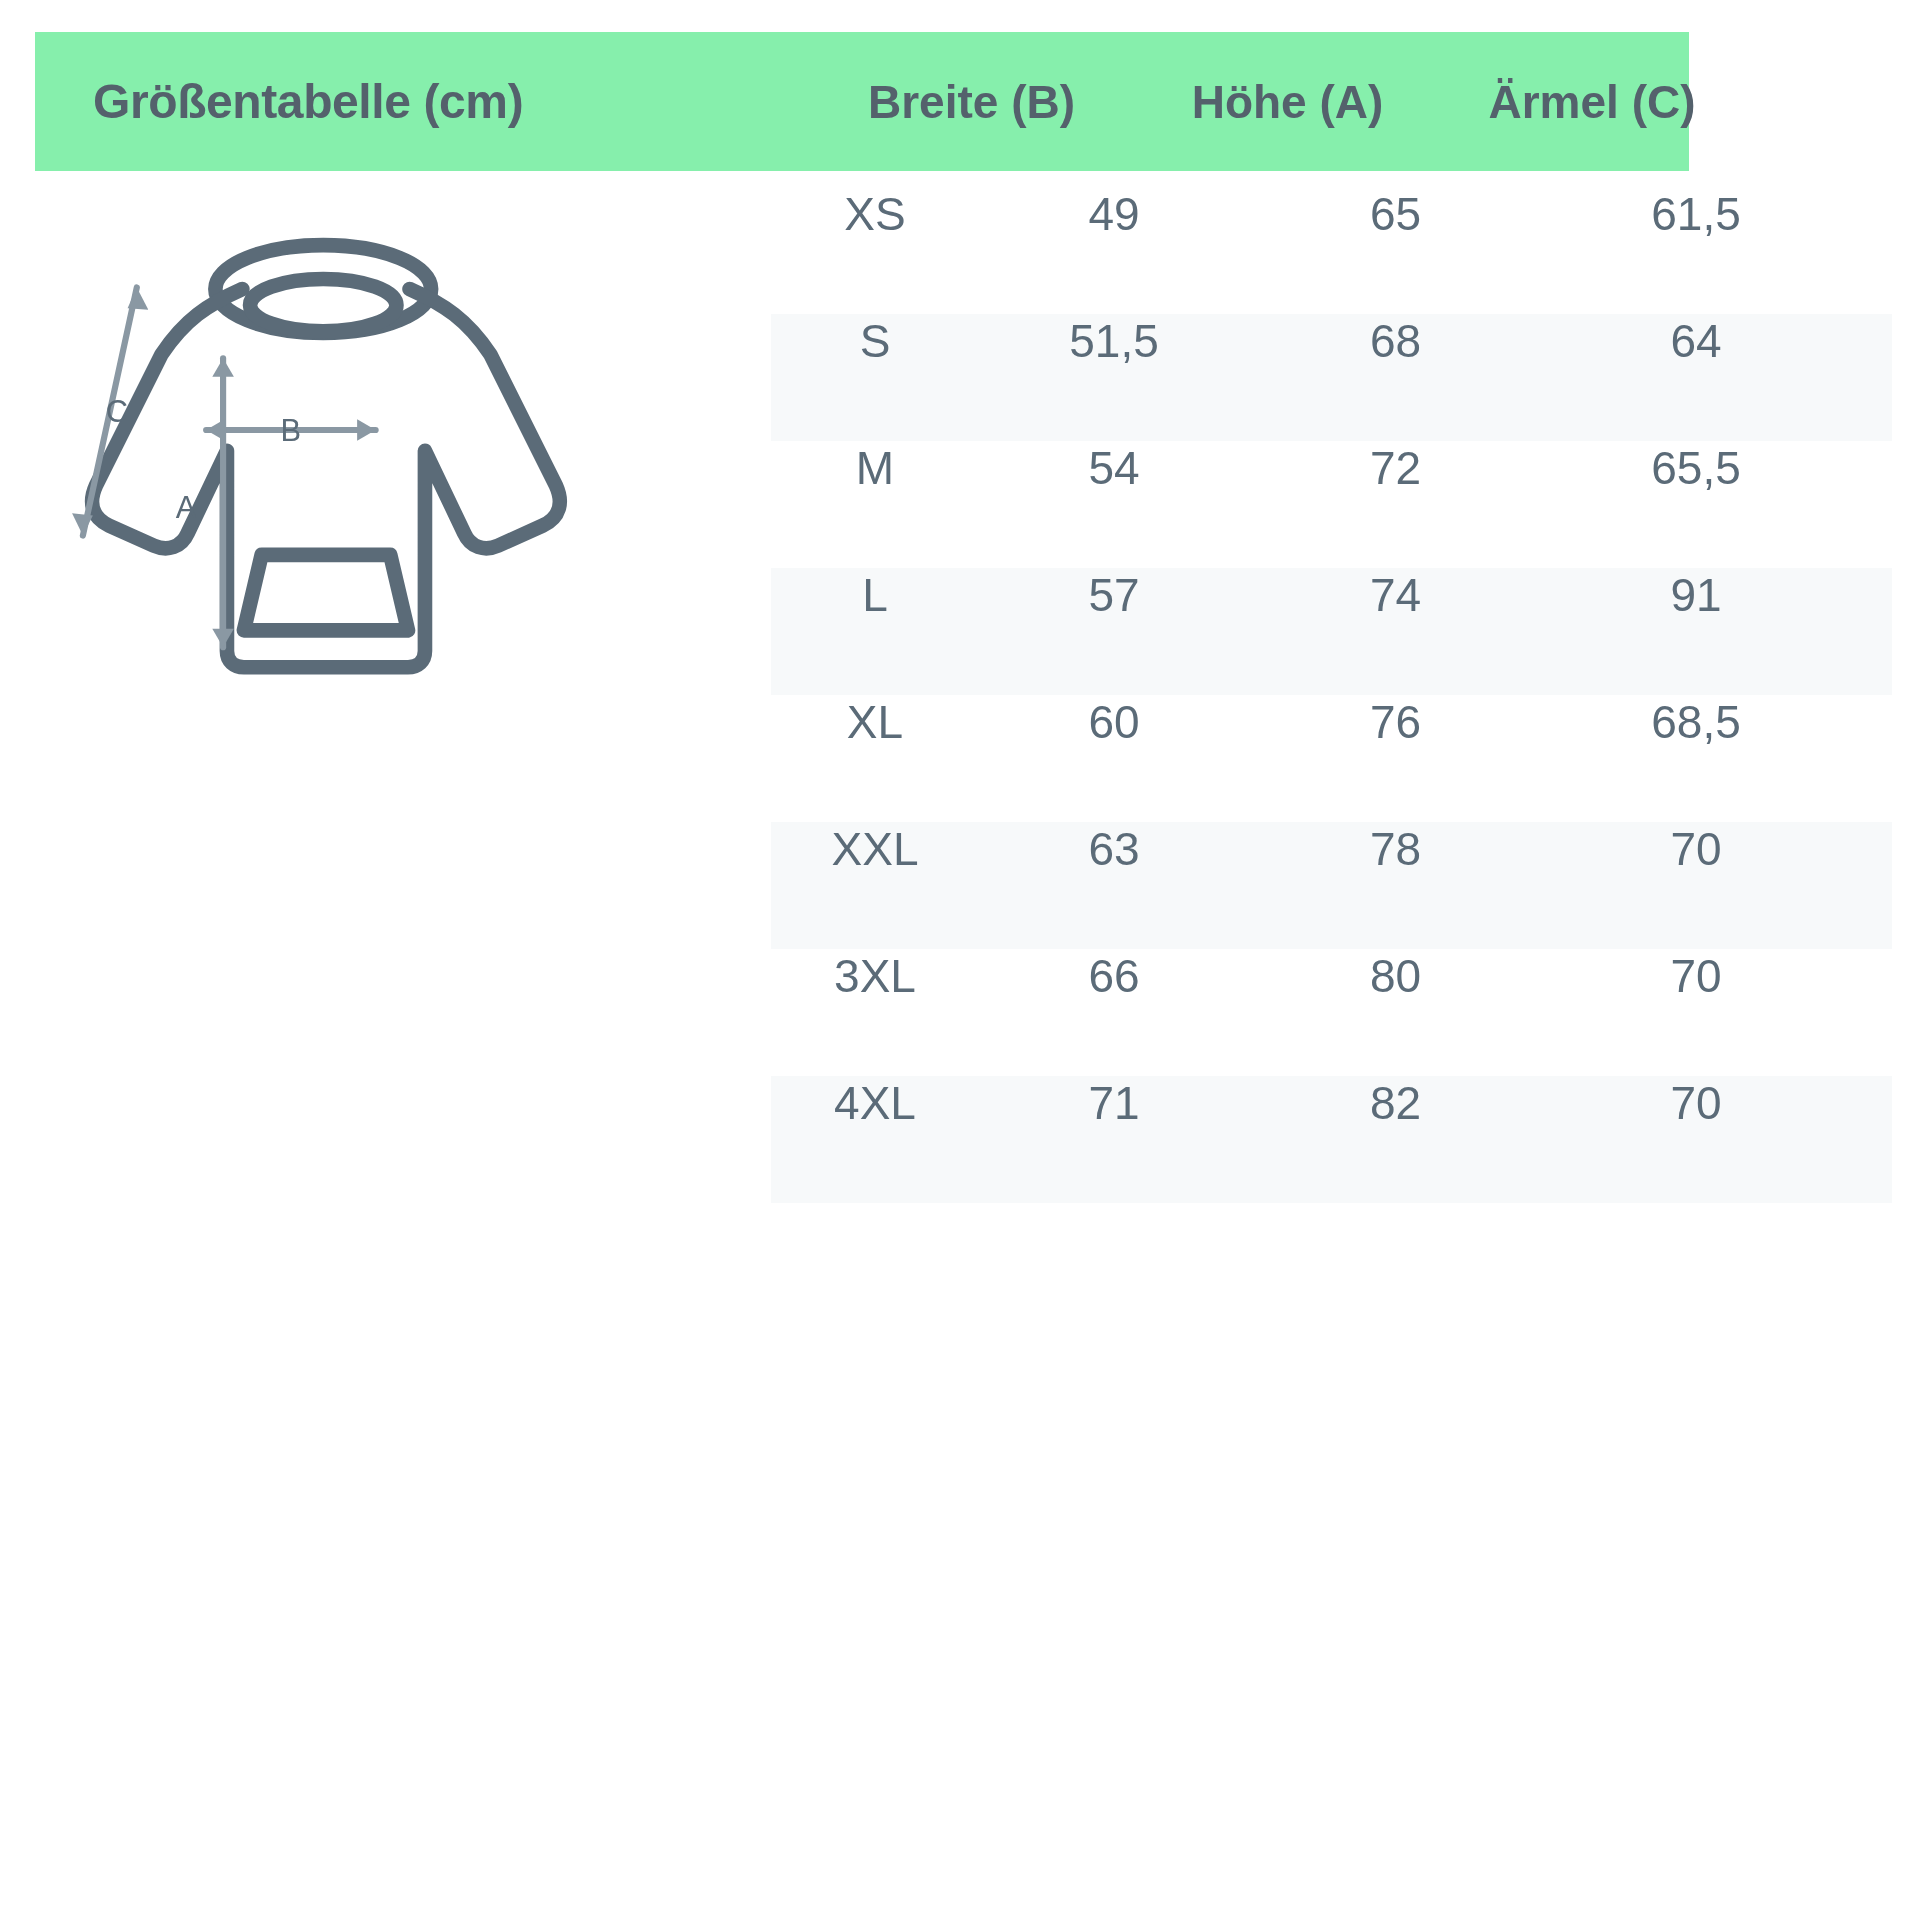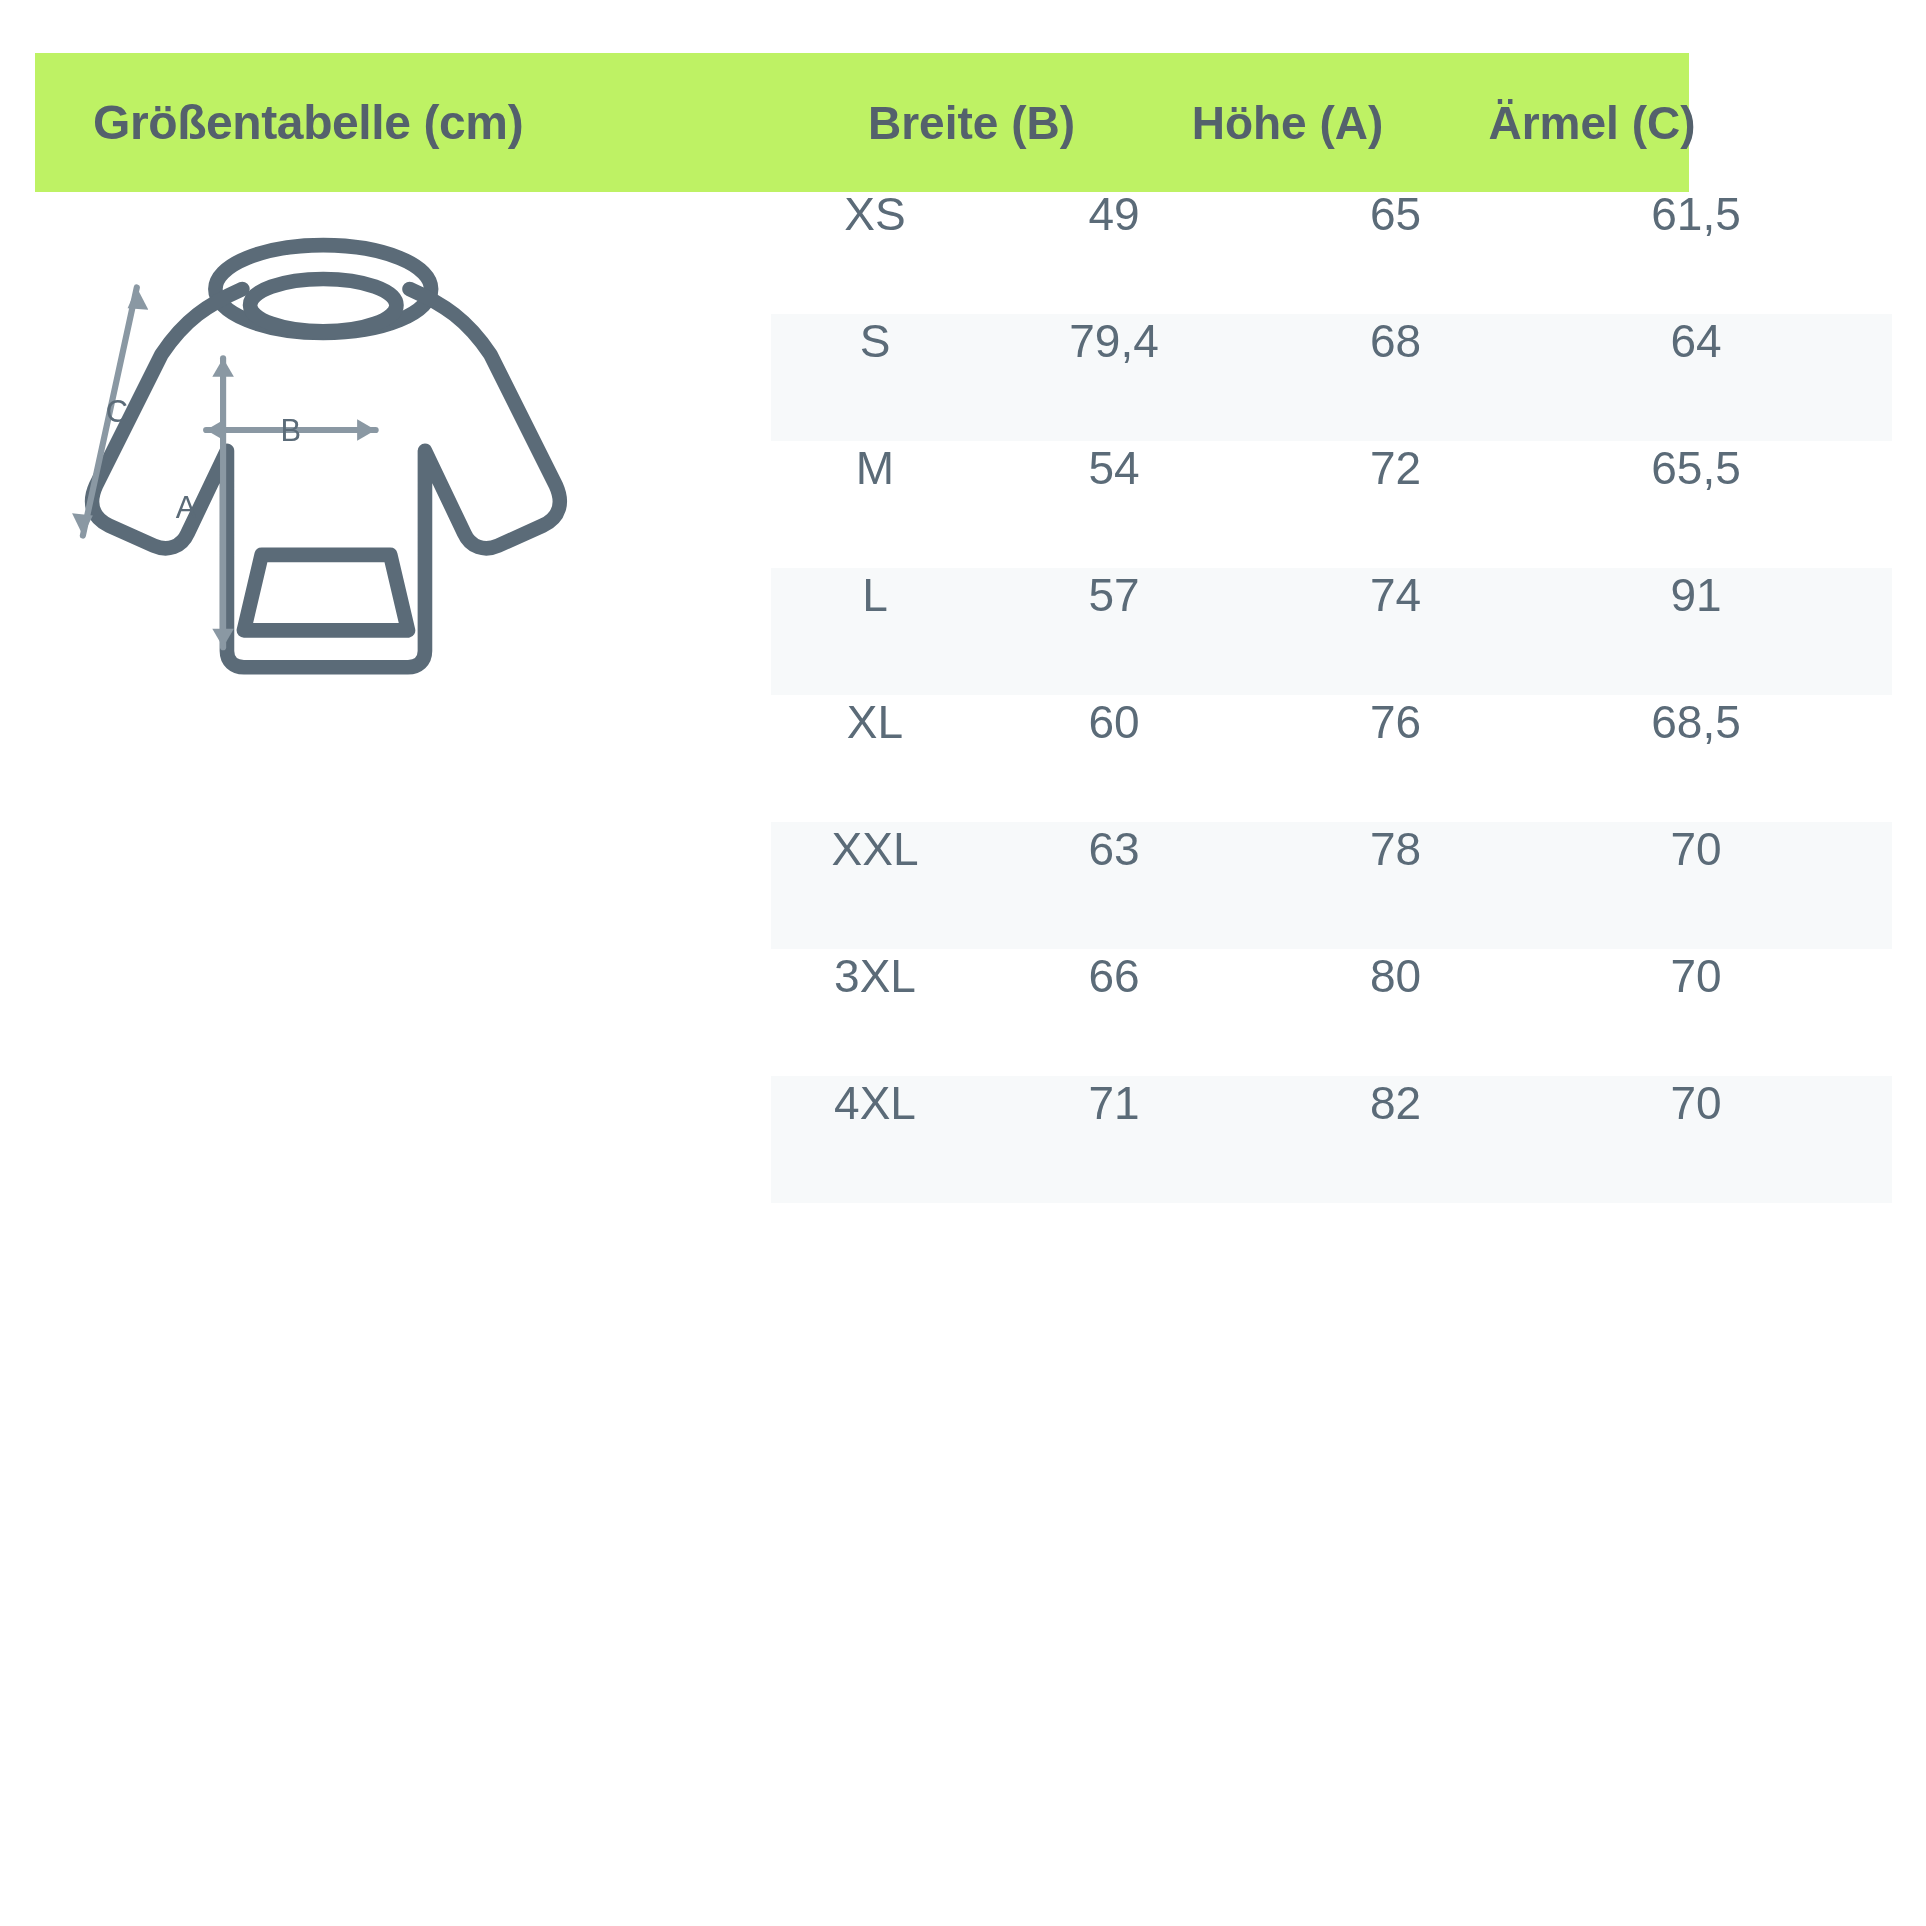--- a/index.html
+++ b/index.html
@@ -19,24 +19,24 @@
     position: relative;
     width: 1926px;
     height: 1926px;
     box-sizing: border-box;
   }
 
   
   .header-band {
     position: absolute;
     left: 35px;
-    top: 53px;
+    top: 32px;
     width: 1654px;
     height: 139px;
-    background: #bef264;
+    background: #86efac;
     display: flex;
     align-items: center;
   }
   .header-title {
     position: absolute;
     left: 58px;
     font-size: 48px;
     font-weight: bold;
     color: #54616c;
     letter-spacing: -0.4px;
@@ -188,21 +188,21 @@
 
     <div class="row">
       <div class="cell c-size">XS</div>
       <div class="cell c-b">49</div>
       <div class="cell c-a">65</div>
       <div class="cell c-c">61,5</div>
     </div>
 
     <div class="row alt">
       <div class="cell c-size">S</div>
-      <div class="cell c-b">79,4</div>
+      <div class="cell c-b">51,5</div>
       <div class="cell c-a">68</div>
       <div class="cell c-c">64</div>
     </div>
 
     <div class="row">
       <div class="cell c-size">M</div>
       <div class="cell c-b">54</div>
       <div class="cell c-a">72</div>
       <div class="cell c-c">65,5</div>
     </div>

